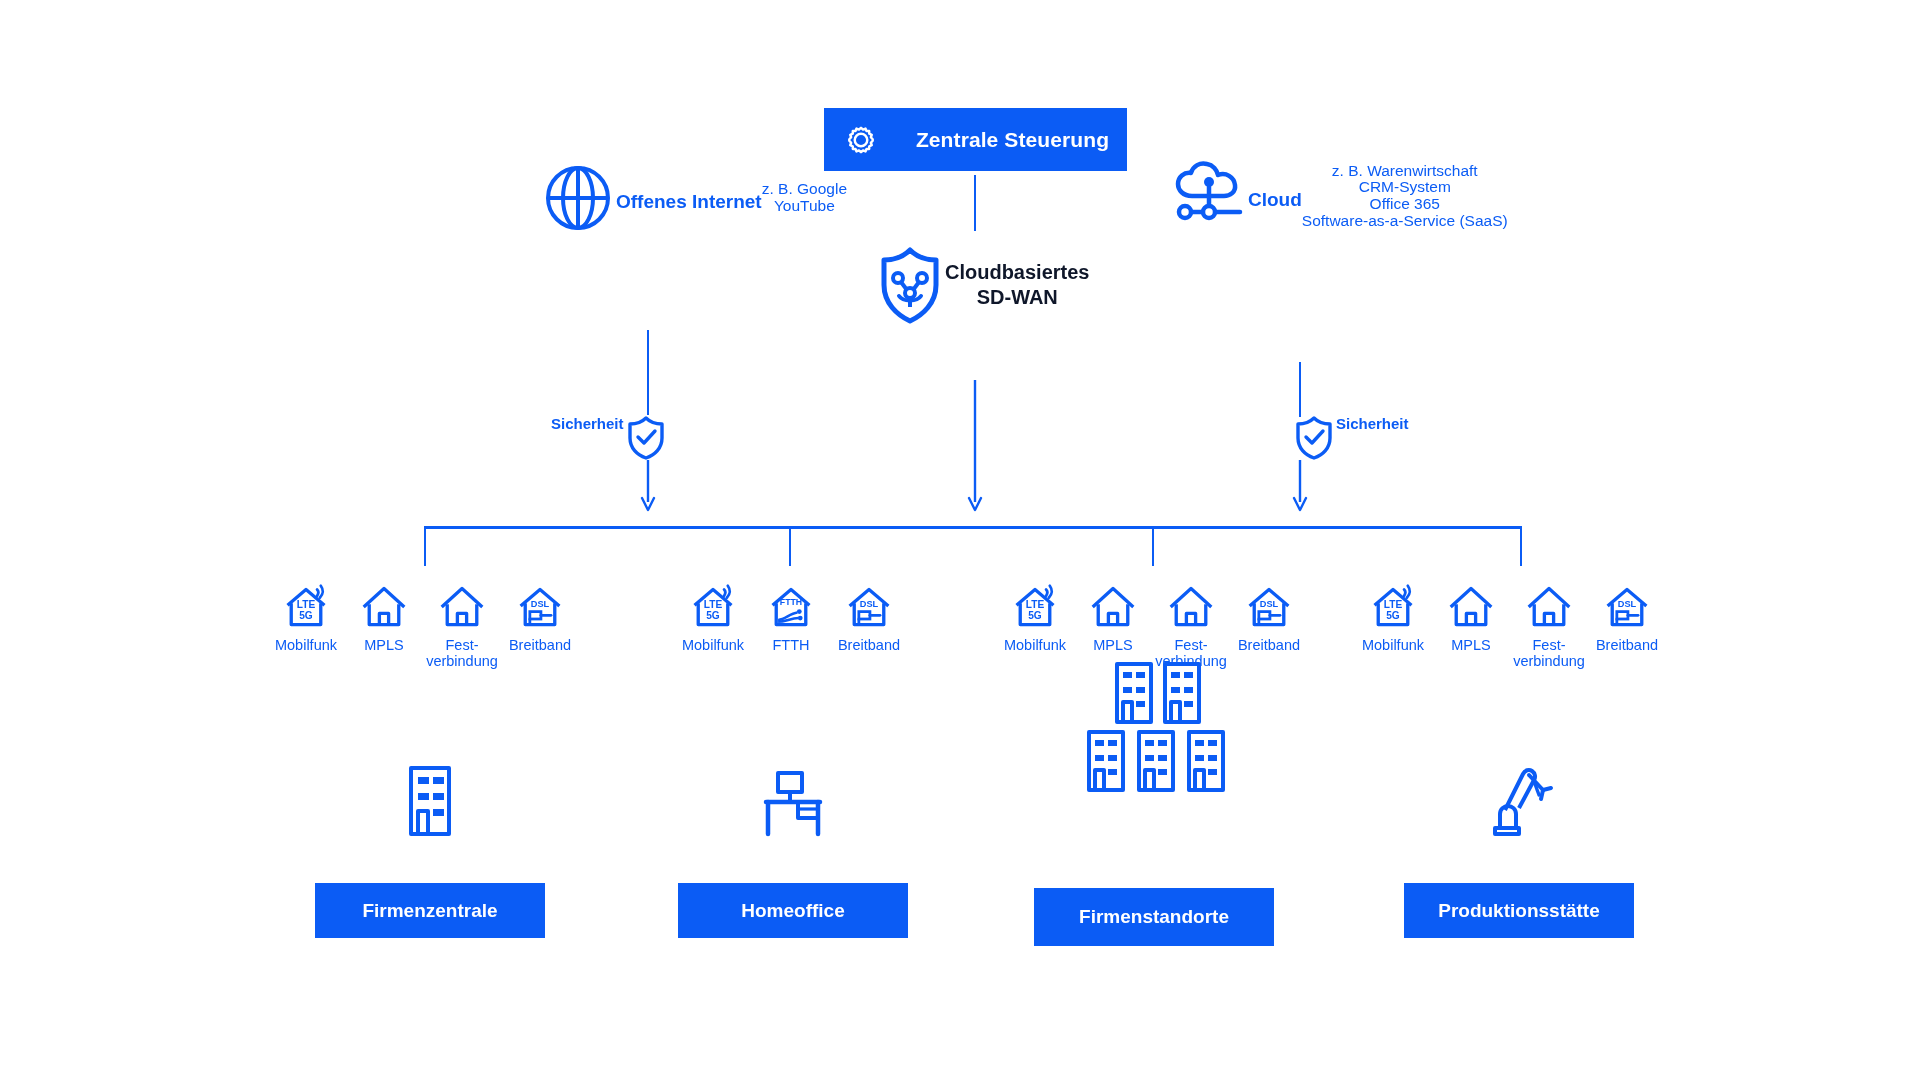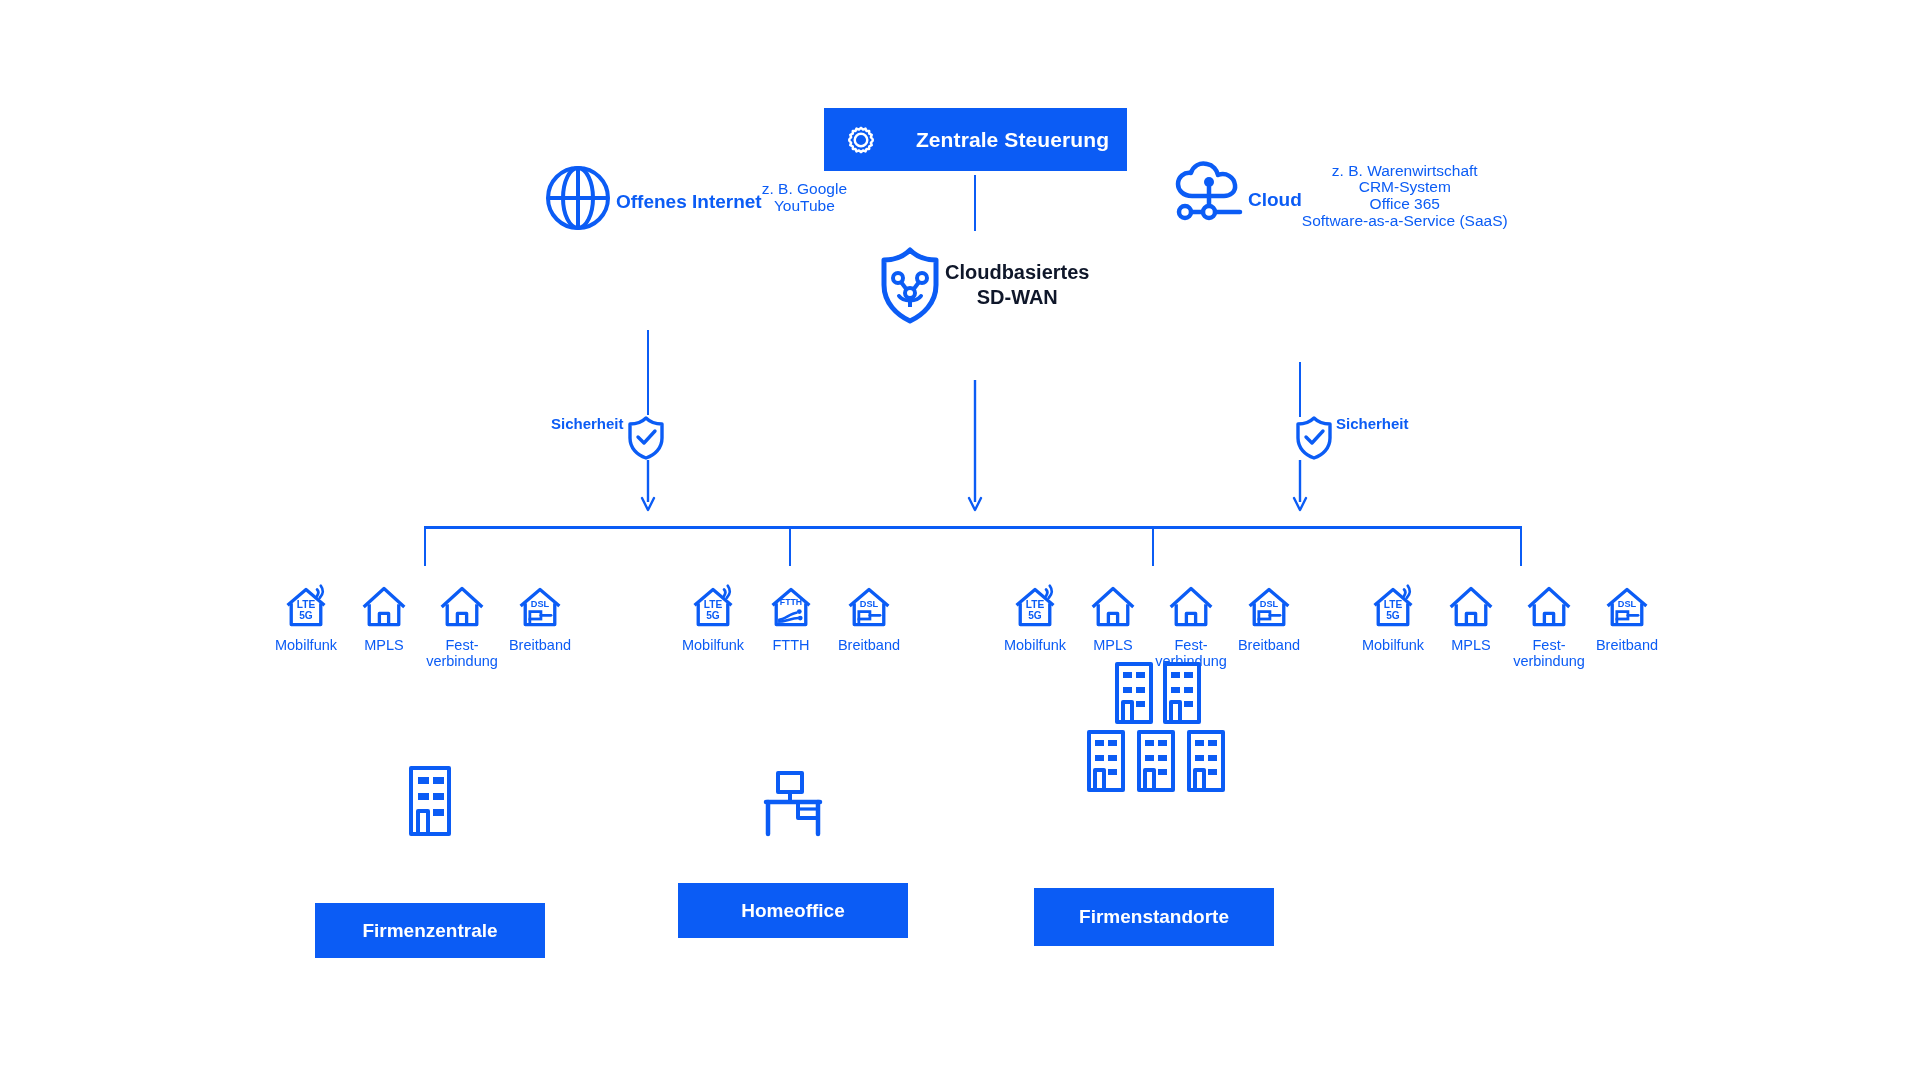--- a/index.html
+++ b/index.html
@@ -457,21 +457,21 @@
           <text x="26" y="26" font-family="Liberation Sans, sans-serif" font-size="10" font-weight="bold" fill="#0b5cf5" text-anchor="middle">DSL</text>
           <rect x="15" y="31" width="12" height="8" stroke="#0b5cf5" stroke-width="3" fill="none"></rect>
           <path d="M27 35 L38 35" stroke="#0b5cf5" stroke-width="3" stroke-linecap="round"></path>
           <path d="M15 39 L15 43" stroke="#0b5cf5" stroke-width="3" stroke-linecap="round"></path>
         </svg>
       </span>
       <div class="tech-label">Breitband</div>
     </div>
   </div>
 
-  <div class="loc" style="left:315px; top:755px; width:230px;gap:20px;">
+  <div class="loc" style="left:315px; top:755px; width:230px;">
     <div class="loc-icon" style="height:85px;">
       <span style="display:flex;">
         <svg width="58" height="78" viewBox="0 0 58 78" fill="none">
           <path d="M10 6 L48 6 L48 72 L10 72 Z" stroke="#0b5cf5" stroke-width="4" stroke-linejoin="round"></path>
           <rect x="17" y="15" width="11" height="7" fill="#0b5cf5"></rect>
           <rect x="32" y="15" width="11" height="7" fill="#0b5cf5"></rect>
           <rect x="17" y="31" width="11" height="7" fill="#0b5cf5"></rect>
           <rect x="32" y="31" width="11" height="7" fill="#0b5cf5"></rect>
           <rect x="32" y="47" width="11" height="7" fill="#0b5cf5"></rect>
           <path d="M17 72 L17 49 L27 49 L27 72" stroke="#0b5cf5" stroke-width="4" stroke-linejoin="round"></path>
@@ -546,14 +546,30 @@
           <path d="M10 34 L10 66" stroke="#0b5cf5" stroke-width="4.5" stroke-linecap="round"></path>
           <path d="M60 34 L60 66" stroke="#0b5cf5" stroke-width="4.5" stroke-linecap="round"></path>
           <path d="M40 34 L40 50 L60 50" stroke="#0b5cf5" stroke-width="4" stroke-linejoin="round"></path>
           <path d="M42 41 L58 41" stroke="#0b5cf5" stroke-width="3.2"></path>
         </svg>
       </span>
     </div>
     <div class="loc-card" style="width:230px; height:55px; margin-top:43px;">Homeoffice</div>
   </div>
 
+  <div class="loc" style="left:1404px; top:752px; width:230px;">
+    <div class="loc-icon" style="height:88px;">
+      <span style="display:flex;">
+        <svg width="76" height="78" viewBox="0 0 76 78" fill="none">
+          <path d="M14 72 L38 72 L38 66 L14 66 Z" stroke="#0b5cf5" stroke-width="4" stroke-linejoin="round"></path>
+          <path d="M19 66 L19 52 C19 47 23 44 27 44 C31 44 35 47 35 52 L35 66" stroke="#0b5cf5" stroke-width="4" stroke-linejoin="round"></path>
+          <path d="M24 48 L42 12 C44 8 48 7 51 9 C54 11 55 15 53 18 L38 46" stroke="#0b5cf5" stroke-width="4" stroke-linejoin="round"></path>
+          <path d="M48 13 L62 28" stroke="#0b5cf5" stroke-width="4" stroke-linecap="round"></path>
+          <path d="M62 28 L70 26" stroke="#0b5cf5" stroke-width="4" stroke-linecap="round"></path>
+          <path d="M62 28 L60 37" stroke="#0b5cf5" stroke-width="4" stroke-linecap="round"></path>
+          <path d="M54 22 L58 33" stroke="#0b5cf5" stroke-width="3.4" stroke-linecap="round"></path>
+        </svg>
+      </span>
+    </div>
+    <div class="loc-card" style="width:230px; height:55px; margin-top:43px;">Produktionsstätte</div>
+  </div>
 
 </div>
 
 </body></html>

